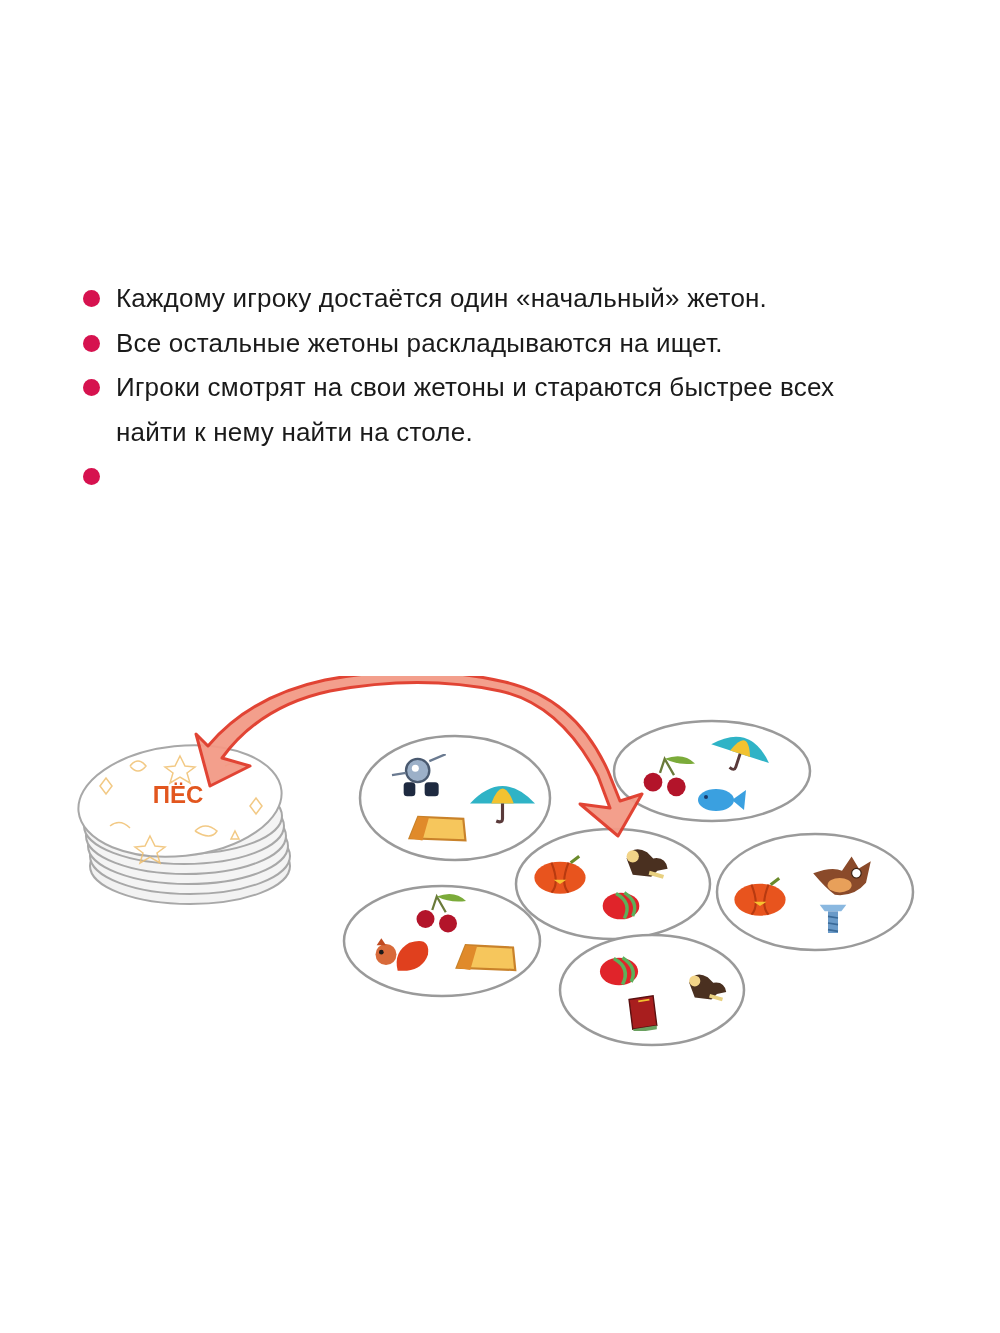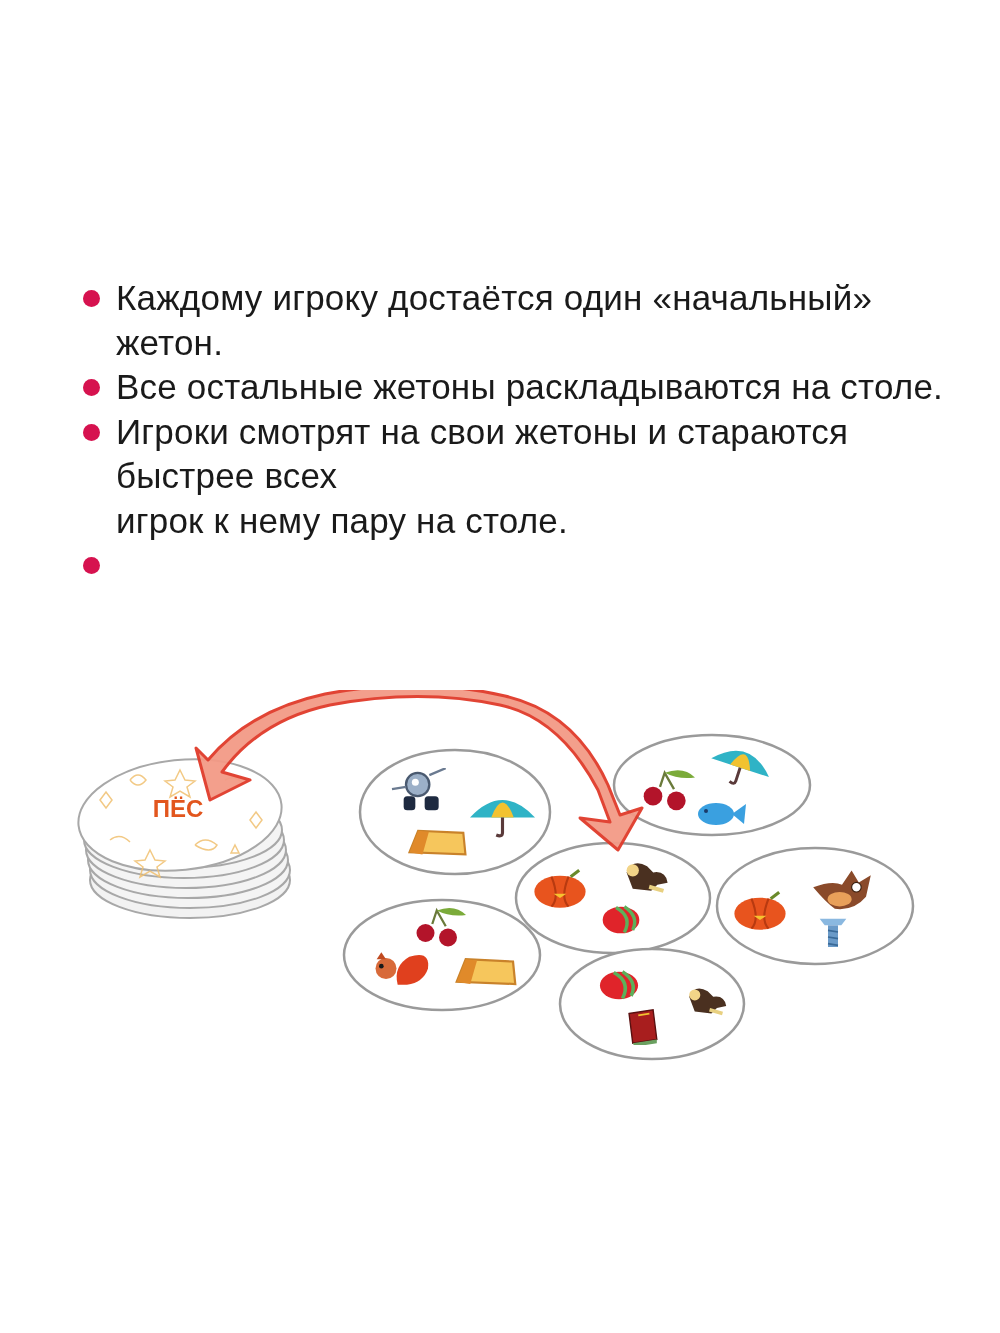--- a/index.html
+++ b/index.html
@@ -1,40 +1,40 @@
 <!DOCTYPE html>
 <html><head>
 <meta charset="utf-8">
 <style>
   html, body { margin: 0; padding: 0; background: #ffffff; }
   body { width: 1000px; height: 1333px; position: relative; overflow: hidden;
          font-family: "Liberation Sans", "DejaVu Sans", sans-serif; color: #1a1a1a; }
   .rules { position: absolute; left: 80px; top: 276px; width: 880px; margin: 0; padding: 0; list-style: none; }
-  .rule { position: relative; padding-left: 36px; font-size: 35px; line-height: 44.5px; letter-spacing: 0.2px; }
+  .rule { position: relative; padding-left: 36px; font-size: 26px; line-height: 44.5px; letter-spacing: 0.2px; }
   .bullet { position: absolute; left: 3px; top: 14px; width: 17px; height: 17px; border-radius: 50%; background: #d6124f; }
   .rule-text { white-space: pre-line; }
-  .illustration { position: absolute; left: 70px; top: 690px; width: 870px; height: 380px; }
+  .illustration { position: absolute; left: 70px; top: 676px; width: 870px; height: 380px; }
   .illustration svg { width: 100%; height: 100%; display: block; }
 </style>
 </head>
 <body>
 
 <ul class="rules">
   <li class="rule">
     <span class="bullet"></span>
     <span class="rule-text">Каждому игроку достаётся один «начальный» жетон.</span>
   </li>
   <li class="rule">
     <span class="bullet"></span>
-    <span class="rule-text">Все остальные жетоны раскладываются на столе.</span>
+    <span class="rule-text">Все остальные жетоны раскладываются на ищет.</span>
   </li>
   <li class="rule">
     <span class="bullet"></span>
     <span class="rule-text">Игроки смотрят на свои жетоны и стараются быстрее всех
-игрок к нему пару на столе.</span>
+найти к нему найти на столе.</span>
   </li>
   <li class="rule">
     <span class="bullet"></span>
   </li>
 </ul>
 
 <div class="illustration">
   <svg viewBox="70 690 870 380" xmlns="http://www.w3.org/2000/svg">
     <defs>
       <symbol id="sym-umbrella" viewBox="-30 -20 60 40">

